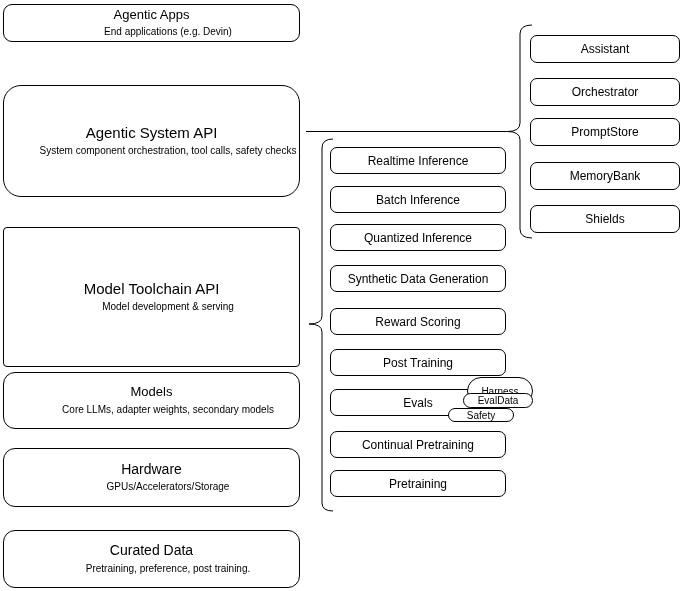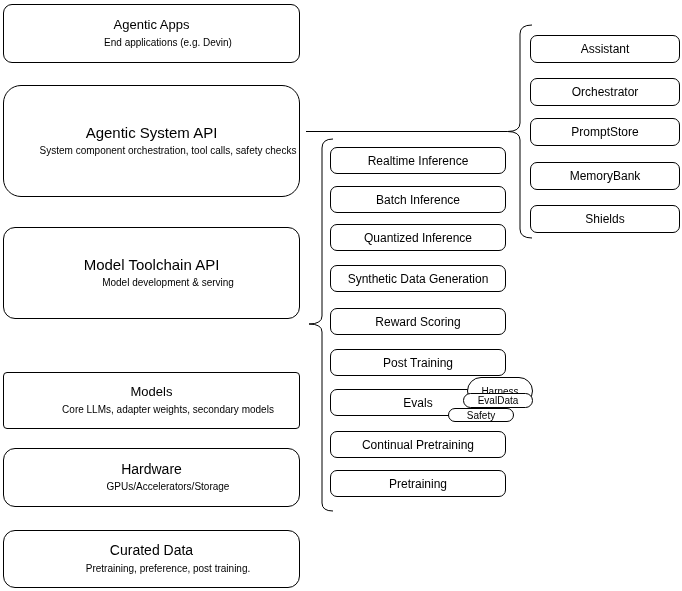--- a/index.html
+++ b/index.html
@@ -32,36 +32,36 @@
 <body>
 
 <div class="canvas">
 
   <svg class="wires" width="682" height="591" viewBox="0 0 682 591">
     <path d="M306 131.5 L507.5 131.5" fill="none" stroke="#000" stroke-width="1"></path>
     <path d="M532 25 Q520 25 520 34 L520 123 Q520 131.5 507.5 131.5 Q520 131.5 520 140 L520 229 Q520 238 532 238" fill="none" stroke="#000" stroke-width="1"></path>
     <path d="M333 139 Q322 139 322 148 L322 316 Q322 324 309 324 Q322 324 322 332 L322 503 Q322 511 333 511" fill="none" stroke="#000" stroke-width="1"></path>
   </svg>
 
-  <div class="stack-box" style="top:4px;height:59px;border-radius:9px">
+  <div class="stack-box" style="top:4px;height:38px;border-radius:9px">
     <div class="box-title t13">Agentic Apps</div>
     <div class="box-subtitle">End applications (e.g. Devin)</div>
   </div>
 
   <div class="stack-box" style="top:85px;height:112px;border-radius:18px">
     <div class="box-title t15">Agentic System API</div>
     <div class="box-subtitle">System component orchestration, tool calls, safety checks</div>
   </div>
 
-  <div class="stack-box" style="top:227px;height:92px;border-radius:12px">
+  <div class="stack-box" style="top:227px;height:140px;border-radius:4px">
     <div class="box-title t15">Model Toolchain API</div>
     <div class="box-subtitle">Model development &amp; serving</div>
   </div>
 
-  <div class="stack-box" style="top:372px;height:57px;border-radius:4px">
+  <div class="stack-box" style="top:372px;height:57px;border-radius:12px">
     <div class="box-title t13">Models</div>
     <div class="box-subtitle">Core LLMs, adapter weights, secondary models</div>
   </div>
 
   <div class="stack-box" style="top:448px;height:59px;border-radius:12px">
     <div class="box-title t14">Hardware</div>
     <div class="box-subtitle">GPUs/Accelerators/Storage</div>
   </div>
 
   <div class="stack-box" style="top:530px;height:58px;border-radius:12px">

